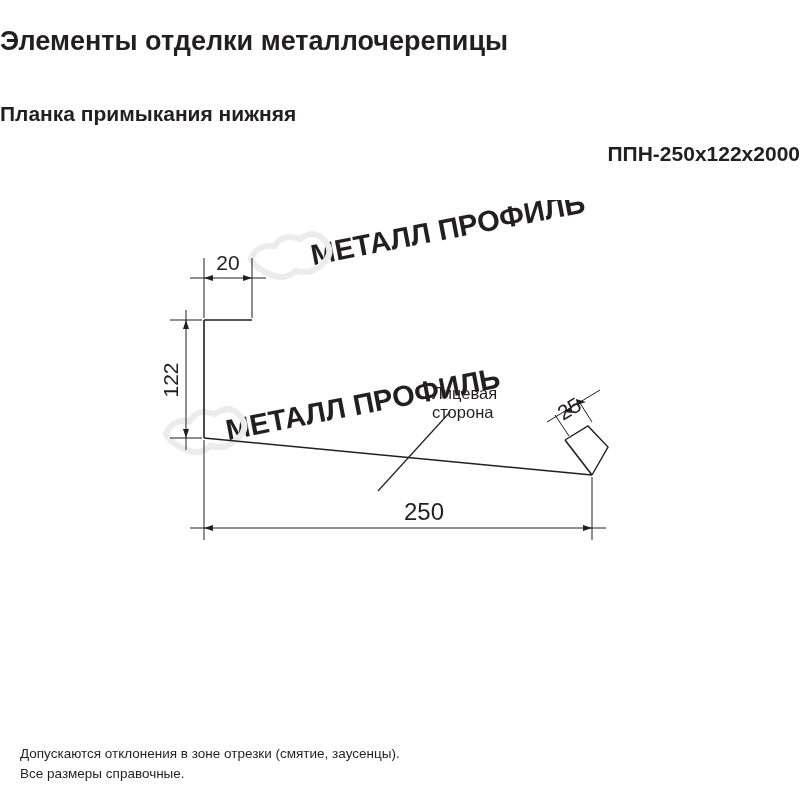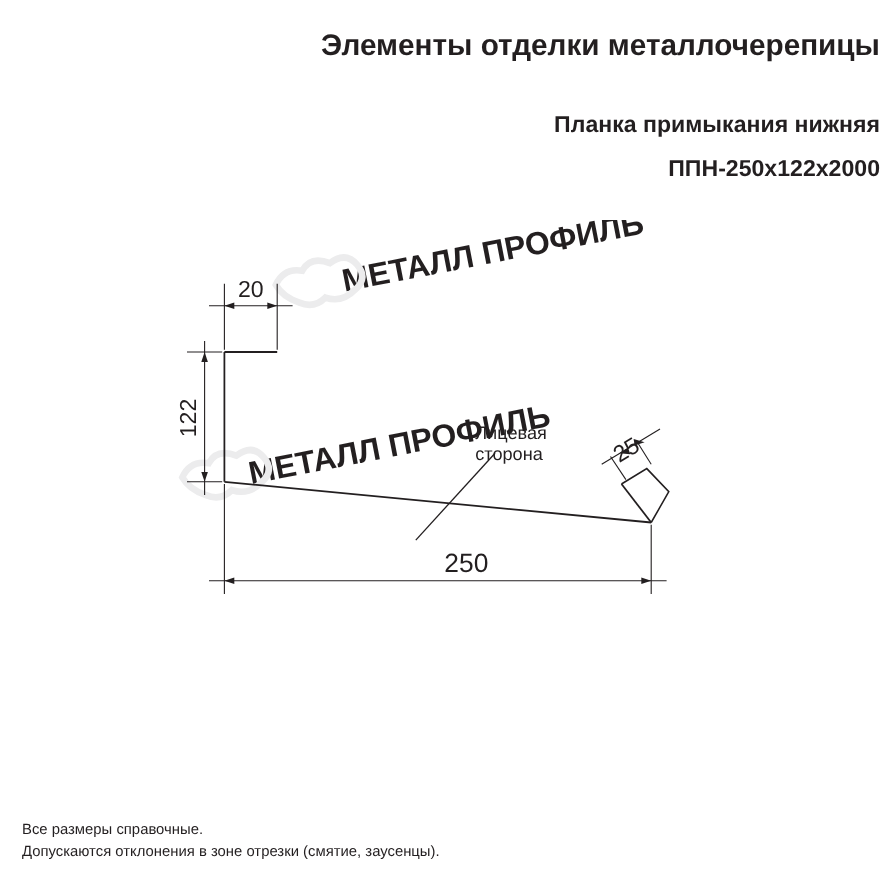--- a/index.html
+++ b/index.html
@@ -17,31 +17,31 @@
   }
   .page {
     position: absolute;
     inset: 0;
   }
   .title {
     position: absolute;
     top: 26px;
     left: 0;
     width: 800px;
-    text-align: right;
+    text-align: left;
     font-size: 27px;
     font-weight: bold;
     letter-spacing: 0px;
   }
   .subtitle {
     position: absolute;
     top: 102px;
     left: 0;
     width: 800px;
-    text-align: right;
+    text-align: left;
     font-size: 21px;
     font-weight: bold;
   }
   .code {
     position: absolute;
     top: 142px;
     left: 0;
     width: 800px;
     text-align: right;
     font-size: 21px;
@@ -152,17 +152,17 @@
     <text x="573" y="215" font-size="21" text-anchor="middle" transform="rotate(-31 573,215)">25</text>
 
     <g stroke="#231f20" stroke-width="1.2" fill="none">
       <line x1="378" y1="291" x2="450" y2="212"></line>
     </g>
     <text x="432" y="199" font-size="16.5">Лицевая</text>
     <text x="432" y="218" font-size="16.5">сторона</text>
   </svg>
 
   <div class="footer">
+    <div>Допускаются отклонения в зоне отрезки (смятие, заусенцы).</div>
     <div>Все размеры справочные.</div>
-    <div>Допускаются отклонения в зоне отрезки (смятие, заусенцы).</div>
   </div>
 
 </div>
 
 </body></html>

